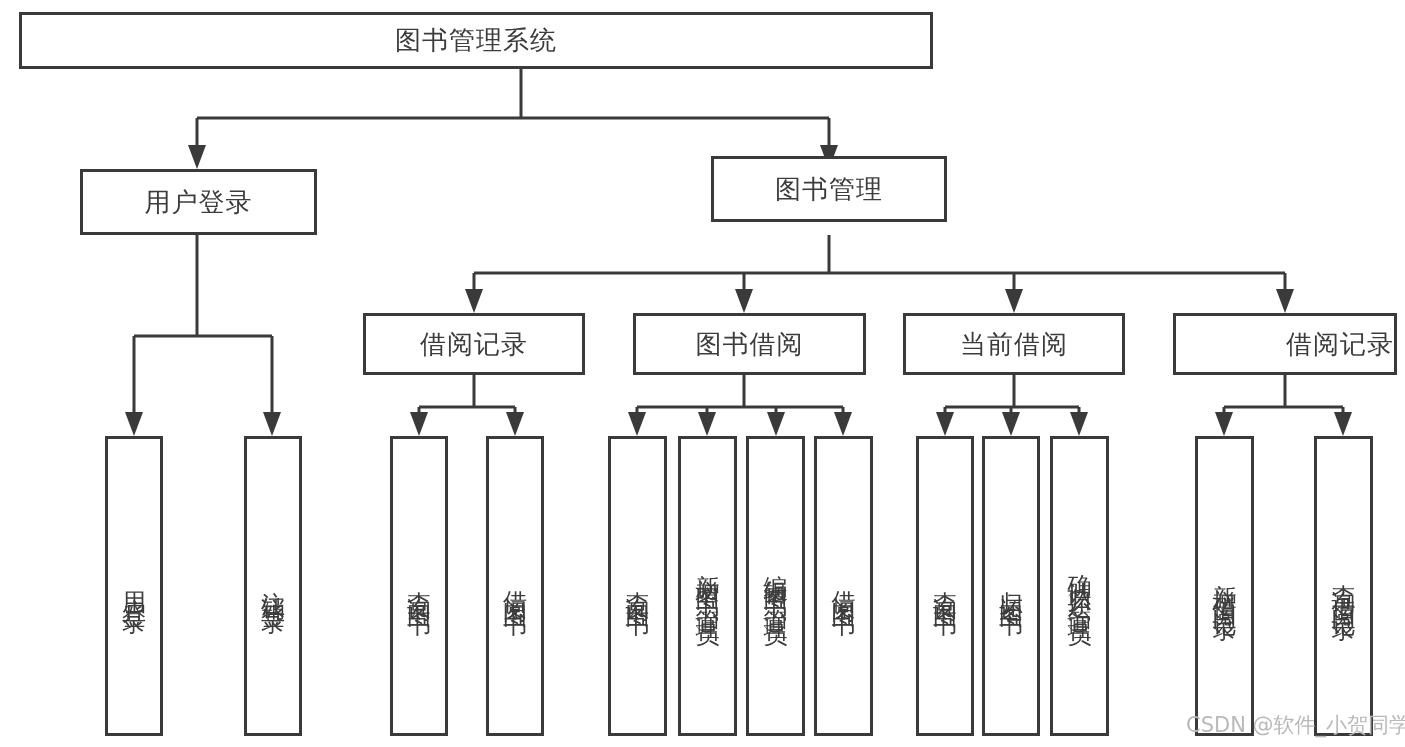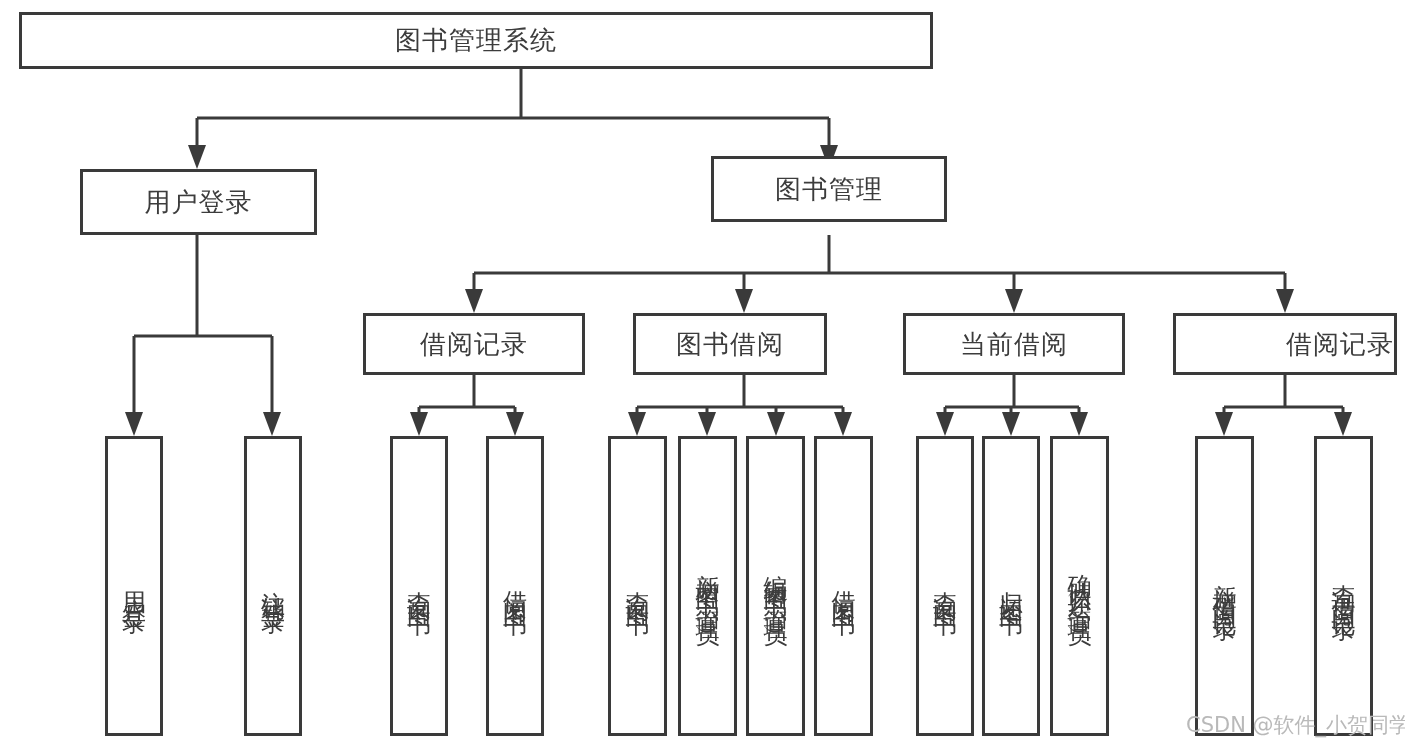--- a/index.html
+++ b/index.html
@@ -97,21 +97,21 @@
   <div class="box h-box" style="left:80px; top:169px; width:237px; height:66px;">
     <span>用户登录</span>
   </div>
   <div class="box h-box" style="left:711px; top:156px; width:236px; height:66px;">
     <span>图书管理</span>
   </div>
 
   <div class="box h-box" style="left:363px; top:313px; width:222px; height:62px;">
     <span>借阅记录</span>
   </div>
-  <div class="box h-box" style="left:633px; top:313px; width:194px; height:62px;">
+  <div class="box h-box" style="left:633px; top:313px; width:233px; height:62px;">
     <span>图书借阅</span>
   </div>
   <div class="box h-box" style="left:903px; top:313px; width:222px; height:62px;">
     <span>当前借阅</span>
   </div>
   <div class="box h-box" style="left:1173px; top:313px; width:224px; height:62px;justify-content:flex-end;">
     <span>借阅记录</span>
   </div>
 
   <div class="box v-box" style="left:105px; top:436px; width:58px; height:300px;">

